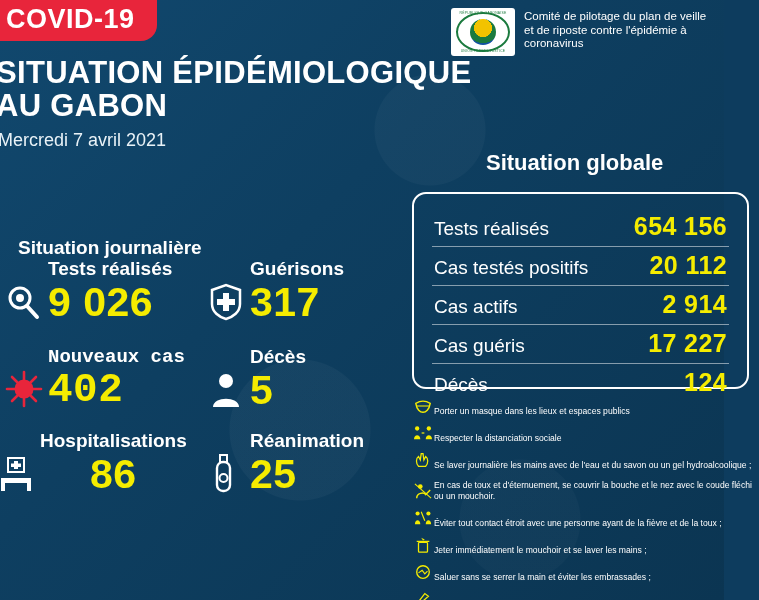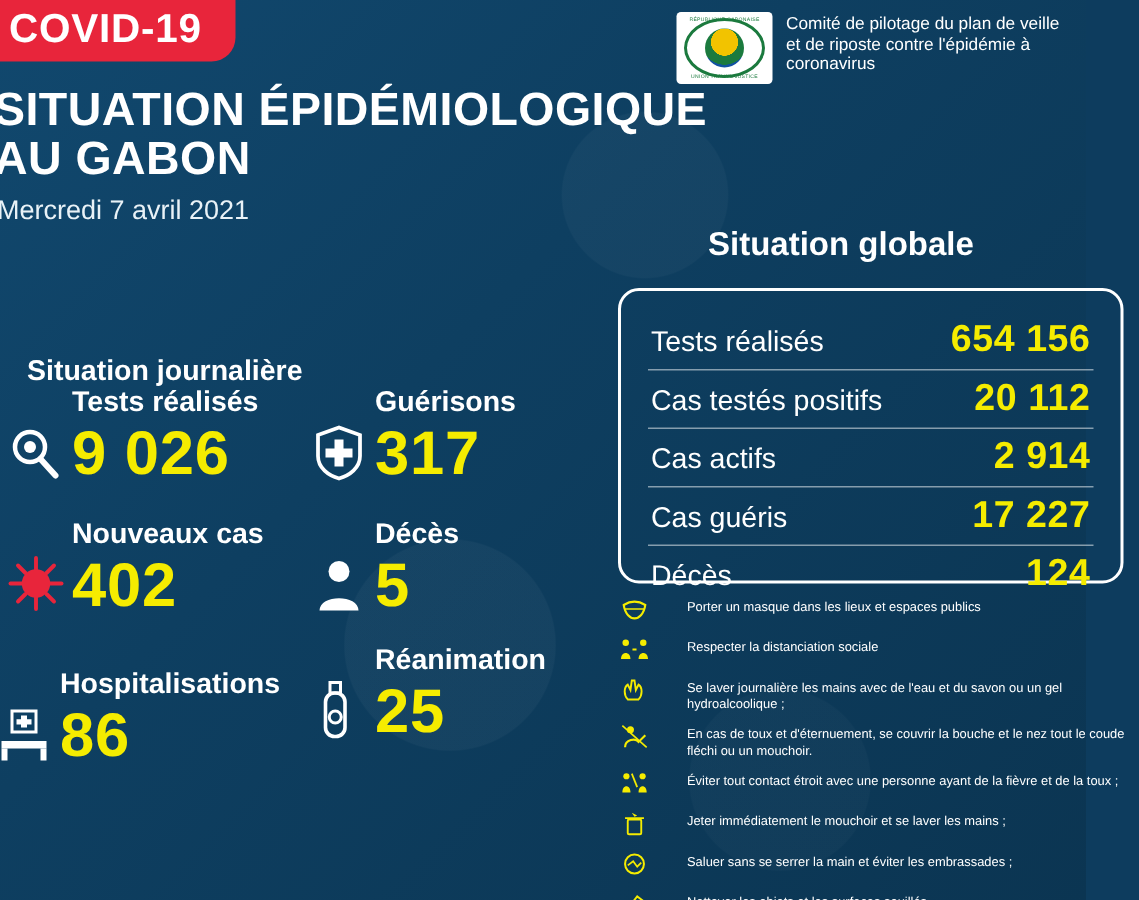--- a/index.html
+++ b/index.html
@@ -128,29 +128,29 @@
     letter-spacing: .5px;
   }
   .stat .icon {
     position: absolute;
     left: -44px; top: 22px;
     width: 40px; height: 42px;
   }
   
   .s-tests   { left: 48px; top: 0px; }
   .s-guer    { left: 250px; top: 0px; }
-  .s-nouv    { left: 48px; top: 88px; }
+  .s-nouv    { left: 48px; top: 88px; font-family: Liberation Mono, monospace; }
   .s-deces   { left: 250px; top: 88px; }
-  .s-hosp    { left: 40px; top: 188px; }
+  .s-hosp    { left: 40px; top: 172px; text-align: center; }
   .s-rea     { left: 250px; top: 172px; }
 
   
   .global-title {
     position: absolute;
-    left: 472px; top: 150px;
+    left: 486px; top: 150px;
     font-size: 22px;
     font-weight: bold;
   }
   .global-card {
     position: absolute;
     left: 412px; top: 192px;
     width: 337px; height: 197px;
     border: 2px solid #ffffff;
     border-radius: 14px;
     padding: 14px 18px 10px 18px;
@@ -175,22 +175,22 @@
   }
 
   
   .advice {
     position: absolute;
     left: 412px; top: 396px;
     width: 340px;
   }
   .advice-row {
     display: flex;
-    align-items: flex-start;
-    gap: 24px;
+    align-items: flex-end;
+    gap: 0;
     margin-bottom: 7px;
   }
   .advice-icon {
     width: 22px; height: 20px;
     flex: none;
     display: flex; align-items: center; justify-content: center;
     color: #f5ec00;
     font-size: 13px;
   }
   .advice-text {
@@ -372,21 +372,21 @@
     </div>
 
     <div class="advice-row">
       <div class="advice-icon">
         <svg viewBox="0 0 22 20" width="20" height="18">
           <circle cx="8" cy="5" r="2.6" fill="#f5ec00"></circle>
           <path d="M4 18 C4 12 12 11 14 14 L19 9" fill="none" stroke="#f5ec00" stroke-width="1.6"></path>
           <line x1="2" y1="2" x2="20" y2="18" stroke="#f5ec00" stroke-width="1.2"></line>
         </svg>
       </div>
-      <div class="advice-text">En cas de toux et d'éternuement, se couvrir la bouche et le nez tout le coude fléchi ou un mouchoir.</div>
+      <div class="advice-text">En cas de toux et d'éternuement, se couvrir la bouche et le nez avec le coude fléchi ou un mouchoir.</div>
     </div>
 
     <div class="advice-row">
       <div class="advice-icon">
         <svg viewBox="0 0 22 20" width="20" height="18">
           <circle cx="5" cy="5" r="2.3" fill="#f5ec00"></circle>
             <path d="M2 17 C2 11 8 11 8 17 Z" fill="#f5ec00"></path>
           <circle cx="17" cy="5" r="2.3" fill="#f5ec00"></circle>
             <path d="M14 17 C14 11 20 11 20 17 Z" fill="#f5ec00"></path>
           <line x1="9" y1="3" x2="13" y2="13" stroke="#f5ec00" stroke-width="1.3"></line>

